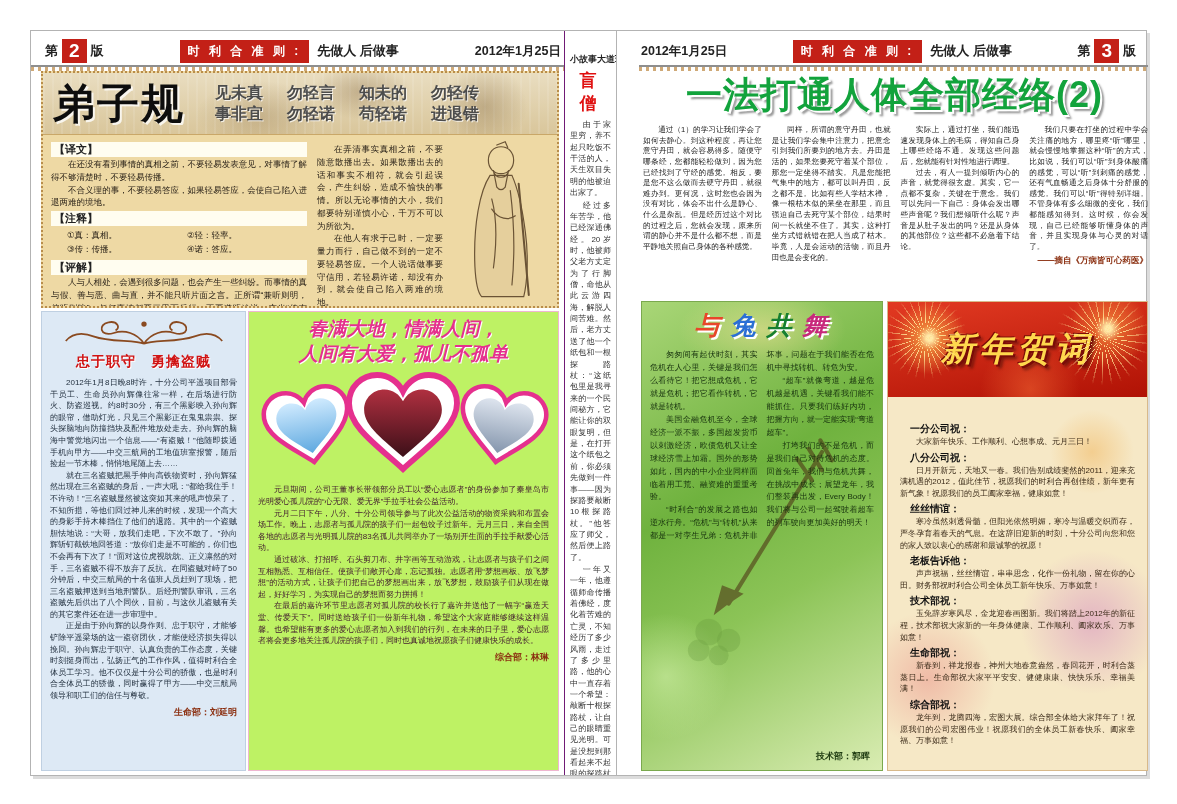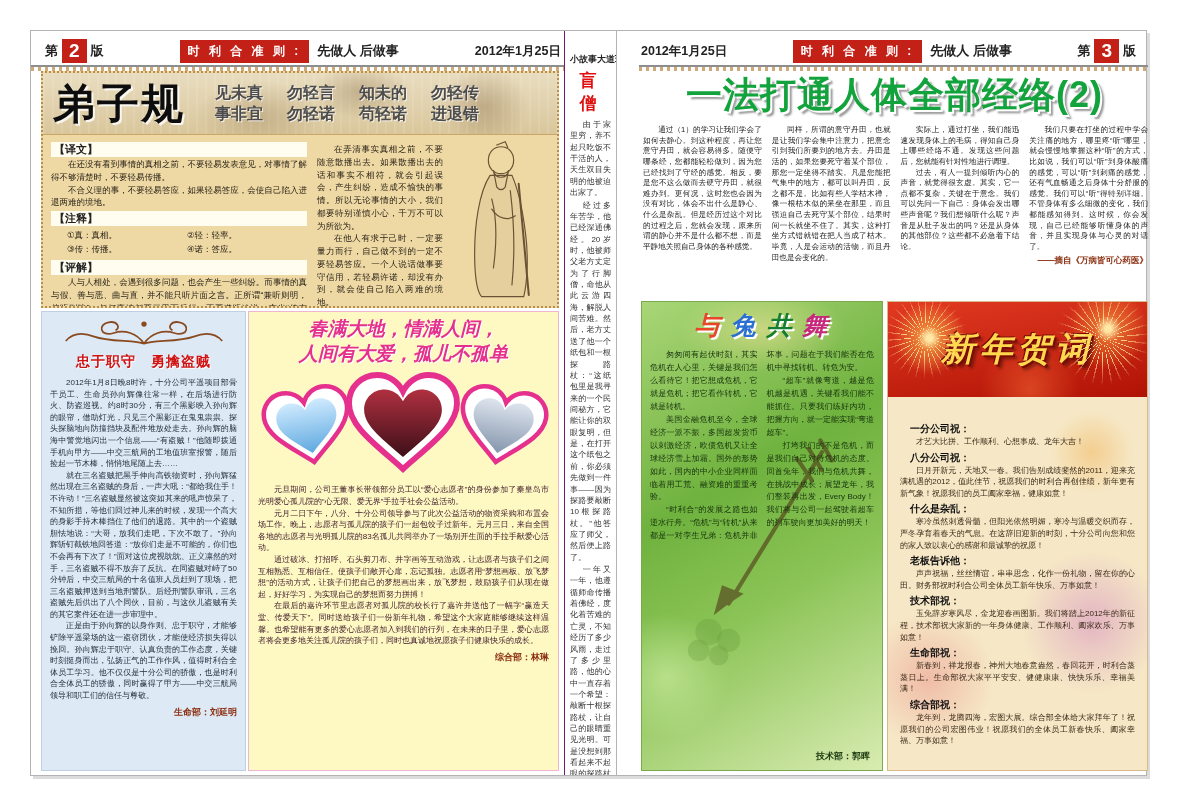--- a/index.html
+++ b/index.html
@@ -49,21 +49,21 @@
   .dz-notes { display:grid; grid-template-columns:1fr 1fr; font-size:8.5px; color:#2a2218; padding:2px 0 2px 16px; line-height:1.6; }
   .dz-fig { width:96px; flex:none; }
 
   
   .thief { position:absolute; left:10px; top:280px; width:205px; height:460px; background:#dde9f5; border:1px solid #bfd0e2; padding:5px 8px; overflow:hidden; }
   .thief-title { text-align:center; color:#d01313; font-weight:900; font-size:14px; letter-spacing:1px; margin:0 0 6px; text-shadow:1px 1px 0 #fff; white-space:nowrap; }
   .small-p { font-size:8px; line-height:1.45; text-align:justify; text-indent:2em; color:#1d2b3a; }
   .sig { text-align:right; font-weight:bold; font-size:9px; color:#8b2f10; margin-top:4px; }
 
   
-  .orphan { position:absolute; left:217px; top:280px; width:311px; height:460px; background:#fef9c3; border:1px solid #efb6d1; padding:5px 9px; overflow:hidden; }
+  .orphan { position:absolute; left:217px; top:280px; width:311px; height:460px; background:#bef264; border:1px solid #efb6d1; padding:5px 9px; overflow:hidden; }
   .orphan-title { text-align:center; color:#e5308e; font-weight:900; font-style:italic; font-size:19px; line-height:1.3; text-shadow:1px 1px 0 #fff; white-space:nowrap; }
   .orphan .small-p { color:#44202f; }
   .hearts { position:relative; height:112px; margin:2px 0 4px; }
   .heart { position:absolute; }
 
   
   .mer-title { position:absolute; left:610px; top:40px; width:507px; text-align:center; font-size:36px; font-weight:900; color:#12a33c; letter-spacing:1px; white-space:nowrap;
                text-shadow:2px 2px 0 #ffffff, 4px 4px 2px #9a9a9a; }
   .mer-body { position:absolute; left:612px; top:94px; width:505px; height:178px; column-count:4; column-gap:10px; overflow:hidden; }
   .mer-body p { font-size:7.6px; line-height:1.4; text-align:justify; text-indent:2em; color:#222; }
@@ -314,24 +314,24 @@
     <div class="greet-banner">
       <div class="burst b1"></div>
       <div class="burst b2"></div>
       <div class="greet-title">新年贺词</div>
     </div>
     <div class="greet-body">
       <div class="fw fw1"></div>
       <div class="fw fw2"></div>
       <div class="fw fw3"></div>
       <div class="greet-label">一分公司祝：</div>
-      <p class="greet-text">才艺大比拼、工作顺利、心想事成、龙年大吉！</p>
+      <p class="greet-text">大家新年快乐、工作顺利、心想事成、元月三日！</p>
       <div class="greet-label">八分公司祝：</div>
       <p class="greet-text">日月开新元，天地又一春。我们告别成绩斐然的2011，迎来充满机遇的2012，值此佳节，祝愿我们的时利合再创佳绩，新年更有新气象！祝愿我们的员工阖家幸福，健康如意！</p>
-      <div class="greet-label">什么是杂乱：</div>
+      <div class="greet-label">丝丝情谊：</div>
       <p class="greet-text">寒冷虽然刺透骨髓，但阳光依然明媚，寒冷与温暖交织而存，严冬孕育着春天的气息。在这辞旧迎新的时刻，十分公司向您和您的家人致以衷心的感谢和最诚挚的祝愿！</p>
       <div class="greet-label">老板告诉他：</div>
       <p class="greet-text">声声祝福，丝丝情谊，串串思念，化作一份礼物，留在你的心田。财务部祝时利合公司全体员工新年快乐、万事如意！</p>
       <div class="greet-label">技术部祝：</div>
       <p class="greet-text">玉兔辞岁寒风尽，金龙迎春画图新。我们将踏上2012年的新征程，技术部祝大家新的一年身体健康、工作顺利、阖家欢乐、万事如意！</p>
       <div class="greet-label">生命部祝：</div>
       <p class="greet-text">新春到，祥龙报春，神州大地春意盎然，春回花开，时利合蒸蒸日上。生命部祝大家平平安安、健健康康、快快乐乐、幸福美满！</p>
       <div class="greet-label">综合部祝：</div>
       <p class="greet-text">龙年到，龙腾四海，宏图大展。综合部全体给大家拜年了！祝愿我们的公司宏图伟业！祝愿我们的全体员工新春快乐、阖家幸福、万事如意！</p>
     </div>

